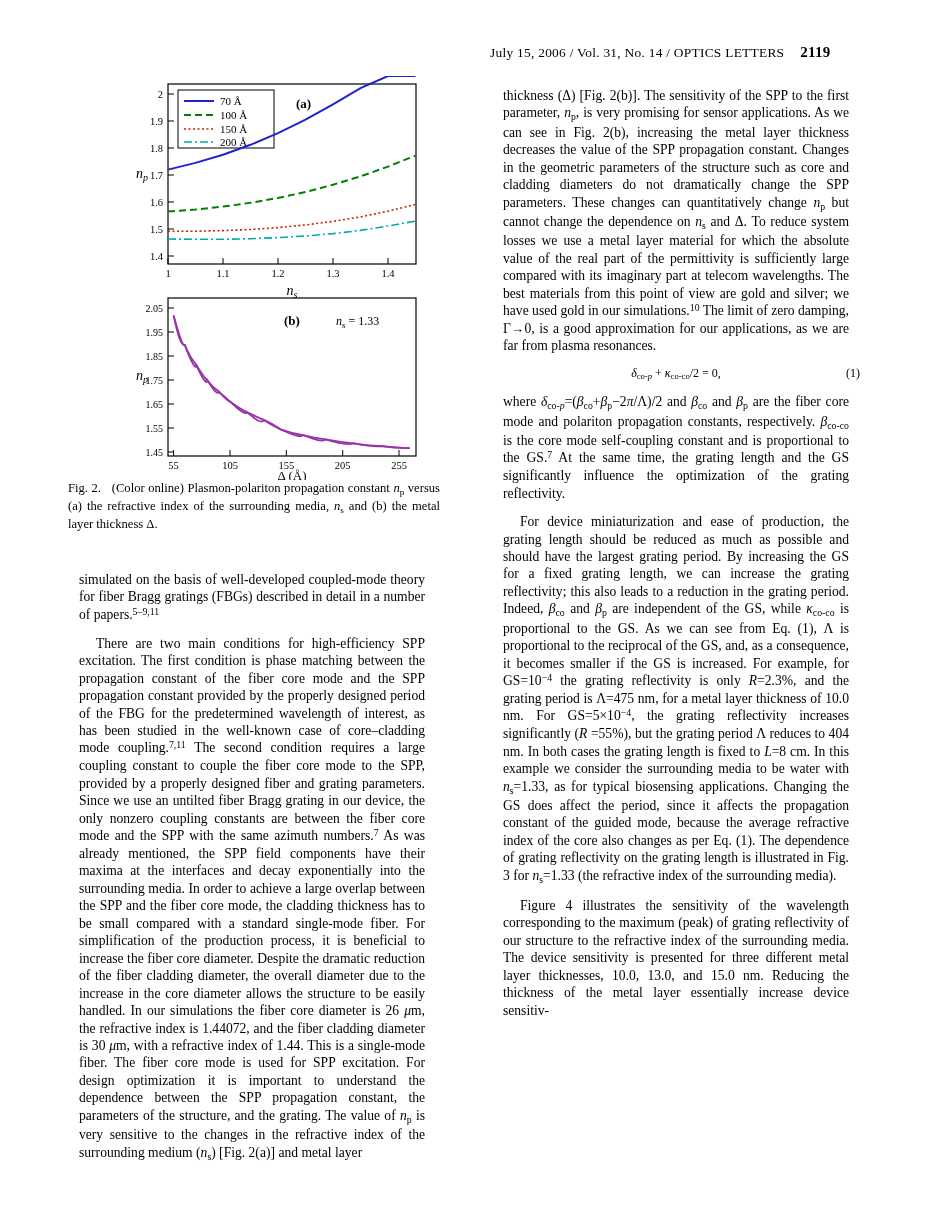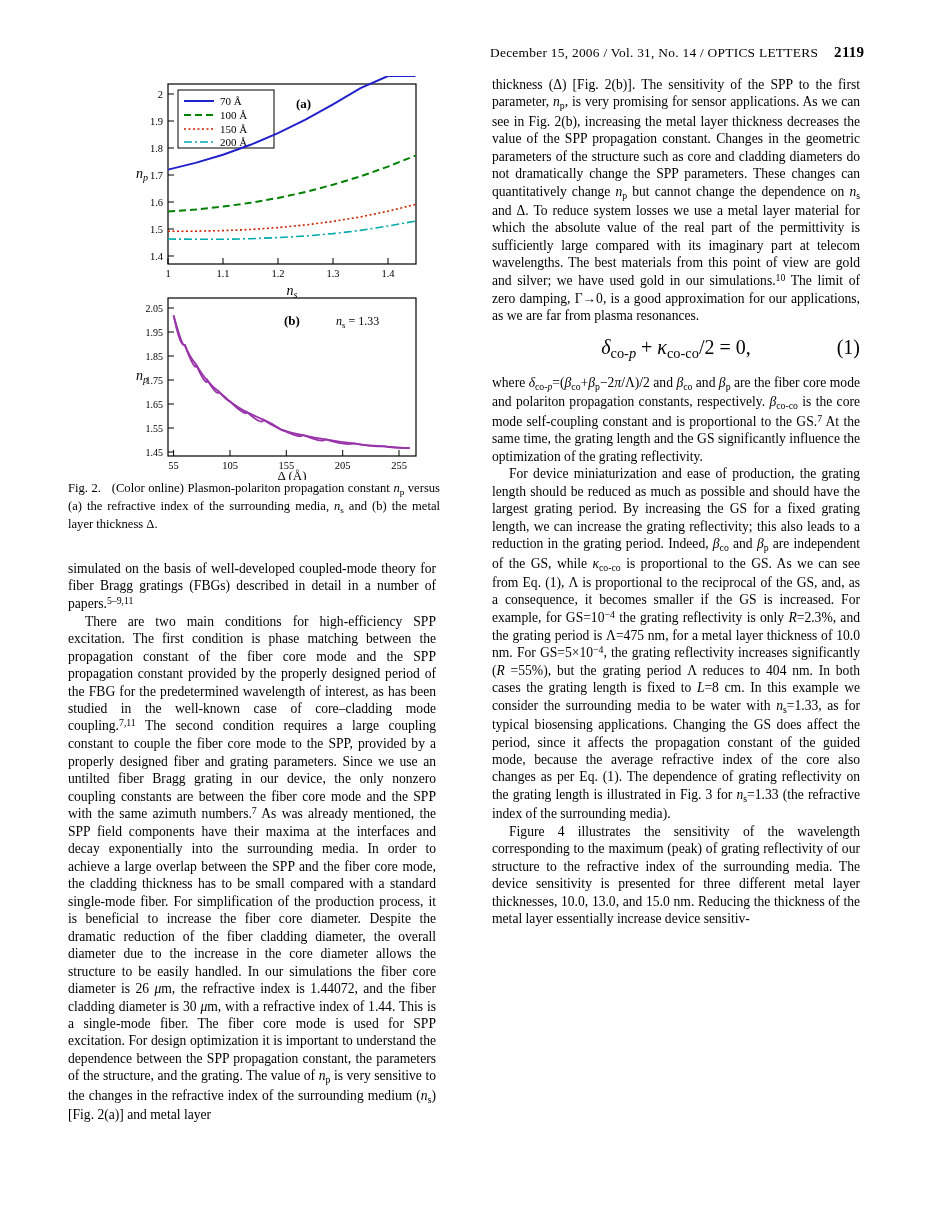--- a/index.html
+++ b/index.html
@@ -41,21 +41,21 @@
     position: absolute;
     top: 76px;
     width: 368px;
     font-size: 13.6px;
     line-height: 1.285;
     text-align: justify;
   }
   .col-left { left: 68px; }
   .col-right { left: 492px; top: 76px; }
   p {
-    margin: 0;
+    margin: 11px;
     text-indent: 1.25em;
     hyphens: auto;
   }
   p.noindent { text-indent: 0; }
   
   .figure-block {
     position: absolute;
     left: 68px;
     top: 76px;
     width: 372px;
@@ -69,21 +69,21 @@
     line-height: 1.275;
     text-align: justify;
   }
   .fig-caption .lbl { }
   
   .equation {
     display: block;
     text-align: center;
     margin: 11px 0 11px 0;
     position: relative;
-    font-size: 20px;
+    font-size: 12px;
     text-indent: 0;
   }
   .equation .eqno {
     position: absolute;
     right: 0;
     top: 0;
   }
   i, .it { font-style: italic; }
   sub {
     font-size: 0.72em;
@@ -93,21 +93,21 @@
     font-size: 0.72em;
     vertical-align: 0.45em;
   }
 </style>
 </head>
 <body>
 
 <div class="page">
 
   <div class="running-head">
-    <span>December 15, 2006 / Vol. 31, No. 14 / OPTICS LETTERS</span><span class="pageno">2119</span>
+    <span>July 15, 2006 / Vol. 31, No. 14 / OPTICS LETTERS</span><span class="pageno">2119</span>
   </div>
 
   <div class="figure-block">
     <div class="fig-svg-wrap">
       <svg width="372" height="404" viewBox="0 0 372 404" xmlns="http://www.w3.org/2000/svg">
 
         <g>
           <rect x="100" y="8" width="248" height="180" fill="#ffffff" stroke="#000000" stroke-width="1.2"></rect>
 
           <rect x="110" y="14" width="96" height="58" fill="#ffffff" stroke="#000000" stroke-width="1"></rect>

